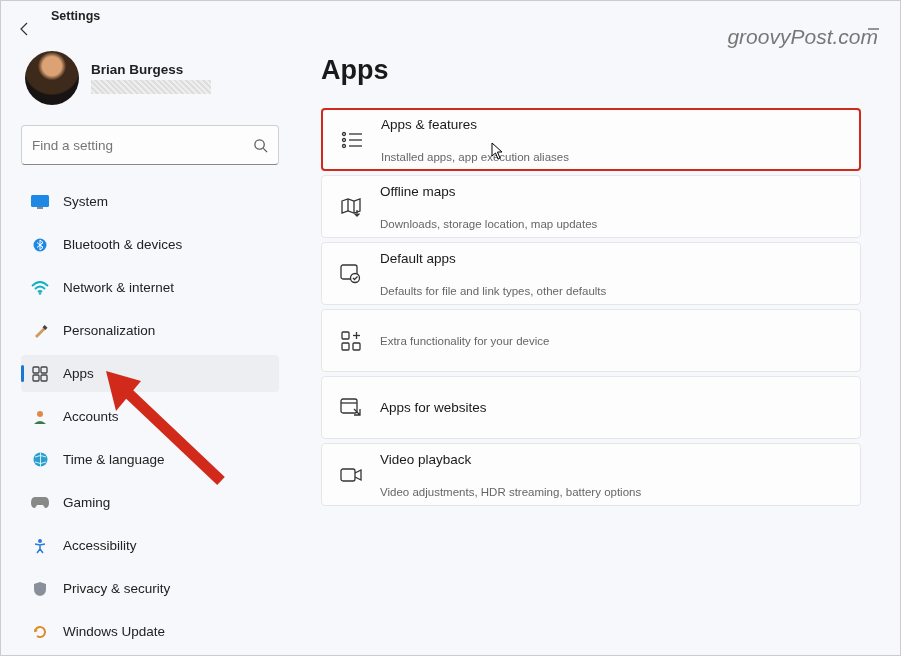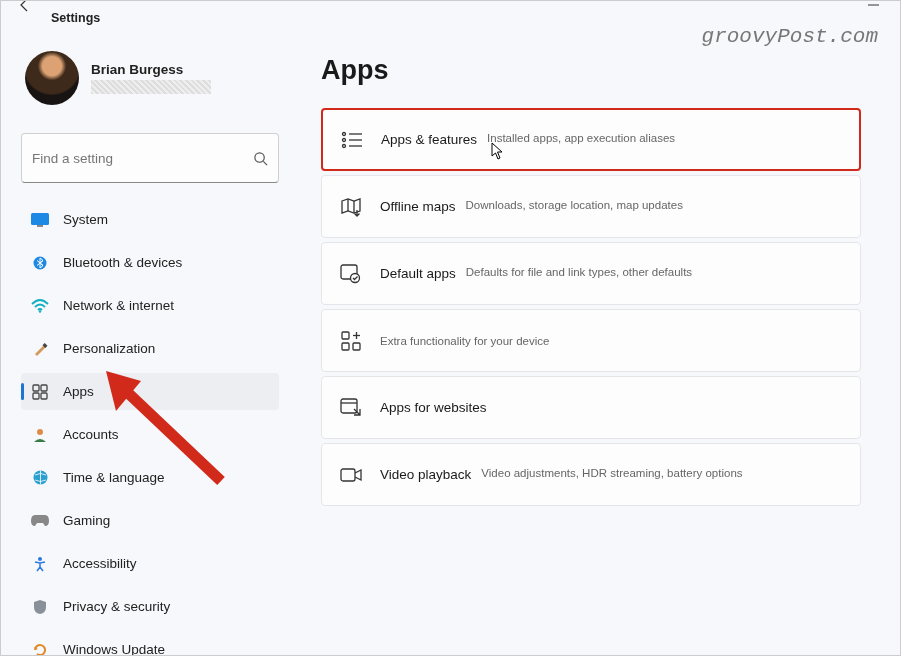--- a/index.html
+++ b/index.html
@@ -1,44 +1,44 @@
 <!DOCTYPE html>
 <html><head>
 <meta charset="utf-8">
 <style>
 *{box-sizing:border-box;margin:0;padding:0;font-family:"Segoe UI",Arial,sans-serif}
 body{width:901px;height:656px;background:#f7f8fb;overflow:hidden;position:relative;border:1px solid #ccc}
-.titlebar{height:40px;display:flex;align-items:flex-end;padding:16px 4px}
+.titlebar{height:40px;display:flex;align-items:flex-start;padding:8px 4px}
 .back-btn{width:40px;height:40px;display:flex;align-items:center;justify-content:center;cursor:pointer}
 .win-title{font-size:12.5px;color:#222;margin-left:6px;font-weight:600}
 .win-ctrl{margin-left:auto;display:flex}
 .win-ctrl div{width:46px;height:40px;display:flex;align-items:center;justify-content:center;cursor:pointer}
 .container{display:flex;height:calc(100% - 40px)}
 .sidebar{width:290px;padding:6px 12px 0 20px}
 .profile{display:flex;align-items:center;gap:12px;padding:4px 4px 14px 4px}
 .avatar{width:54px;height:54px;border-radius:50%;background:radial-gradient(circle at 50% 28%,#dca274 20%,#3e2a1a 30% 58%,#181414 62%);flex-shrink:0}
 .profile-name{font-size:13.5px;font-weight:600;color:#222}
 .profile-sub{width:120px;height:14px;background:repeating-linear-gradient(45deg,#ddd,#ddd 2px,#eee 2px,#eee 4px);margin-top:3px}
-.search-box{display:flex;align-items:center;height:50px;border:1px solid #d0d0d0;border-radius:4px;background:#fdfdfd;padding:0 10px;margin:14px 0 18px 0;border-bottom:1.5px solid #888}
+.search-box{display:flex;align-items:center;height:40px;border:1px solid #d0d0d0;border-radius:4px;background:#fdfdfd;padding:0 10px;margin:6px 0 18px 0;border-bottom:1.5px solid #888}
 .search-box input{flex:1;border:none;outline:none;background:transparent;font-size:13.5px;color:#555}
 .nav{display:flex;flex-direction:column;gap:6px}
 .nav-item{display:flex;align-items:center;gap:14px;height:37px;padding:0 10px;border-radius:4px;cursor:pointer;position:relative;font-size:13.5px;color:#222}
 .nav-item.active{background:#eceef2}
 .nav-item.active::before{content:"";position:absolute;left:0;top:10px;width:3px;height:17px;background:#1976d2;border-radius:2px}
 .nav-ico{width:18px;height:18px;display:flex;align-items:center;justify-content:center}
 .main{flex:1;padding:14px 30px 0 30px;overflow:hidden}
 .page-title{font-size:27px;font-weight:600;color:#1a1a1a;margin-bottom:22px}
 .cards{display:flex;flex-direction:column;gap:4px;width:540px}
 .card{display:flex;align-items:center;gap:18px;height:63px;background:#fdfdfe;border:1px solid #e5e6e9;border-radius:4px;padding:0 18px;cursor:pointer}
 .card.highlight{border:2.5px solid #d12a1a}
 .card-ico{width:22px;height:22px;flex-shrink:0;display:flex;align-items:center;justify-content:center;color:#333}
-.card-txt{display:flex;flex-direction:row;gap:10px}
+.card-txt{display:flex;flex-direction:column;gap:19px}
 .card-title{font-size:13.5px;color:#1a1a1a}
 .card-sub{font-size:11.5px;color:#666}
-.watermark{position:absolute;top:24px;right:22px;font-family:Liberation Mono, monospace;font-size:21px;color:#777;font-style:italic}
+.watermark{position:absolute;top:24px;right:22px;font-family:Liberation Sans, sans-serif;font-size:21px;color:#777;font-style:italic}
 .arrow-overlay{position:absolute;pointer-events:none}
 .cursor-overlay{position:absolute;top:141px;left:490px;pointer-events:none}
 svg{display:block}
 </style>
 </head>
 <body>
 
 <div class="titlebar">
   <div class="back-btn">
     <svg width="16" height="16" viewBox="0 0 16 16">

